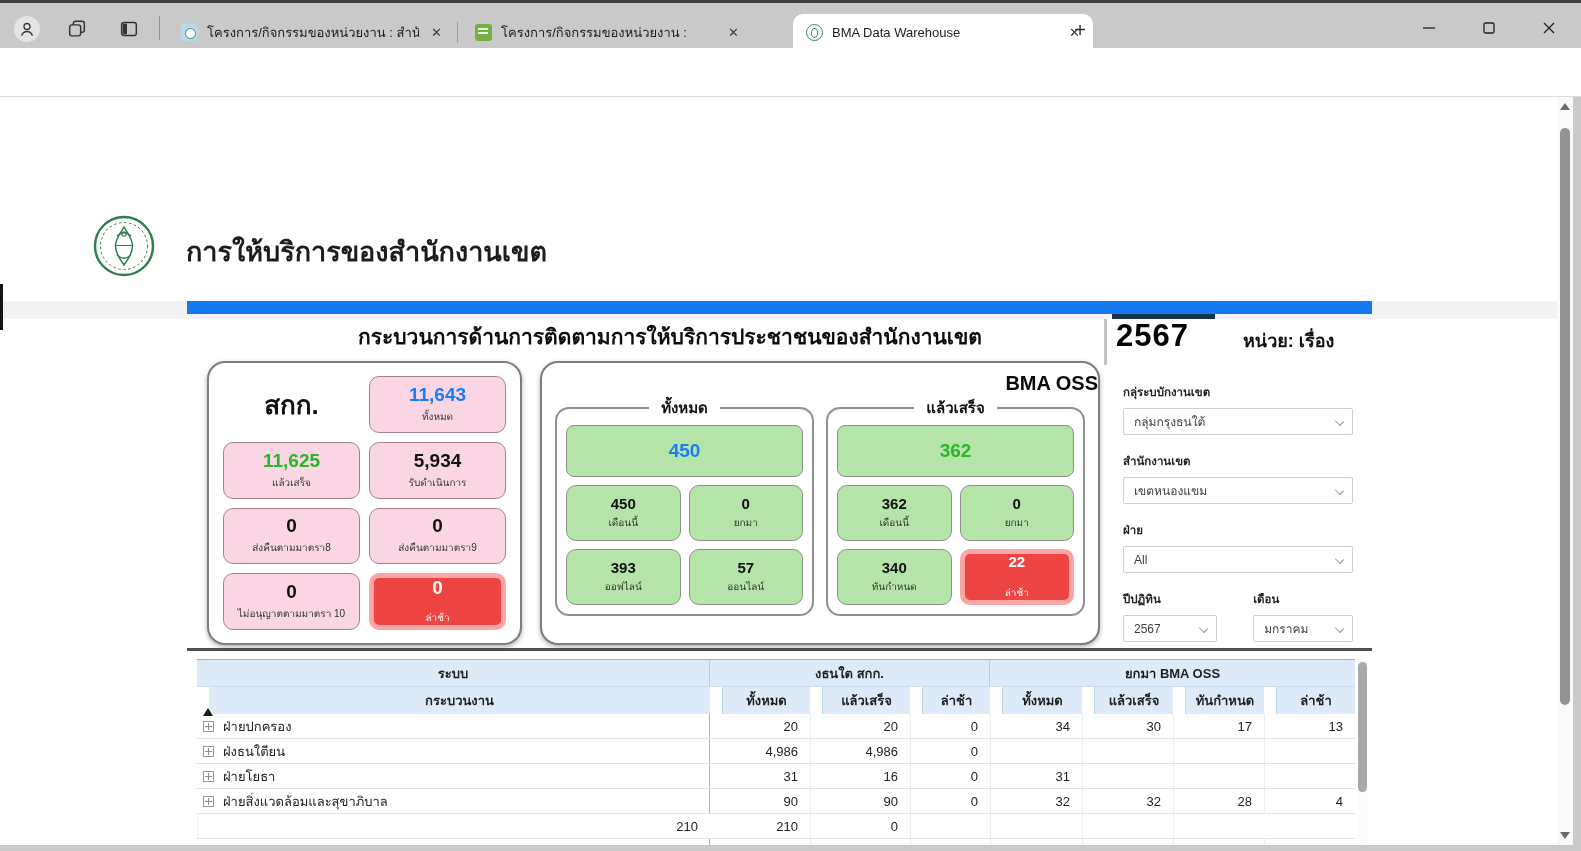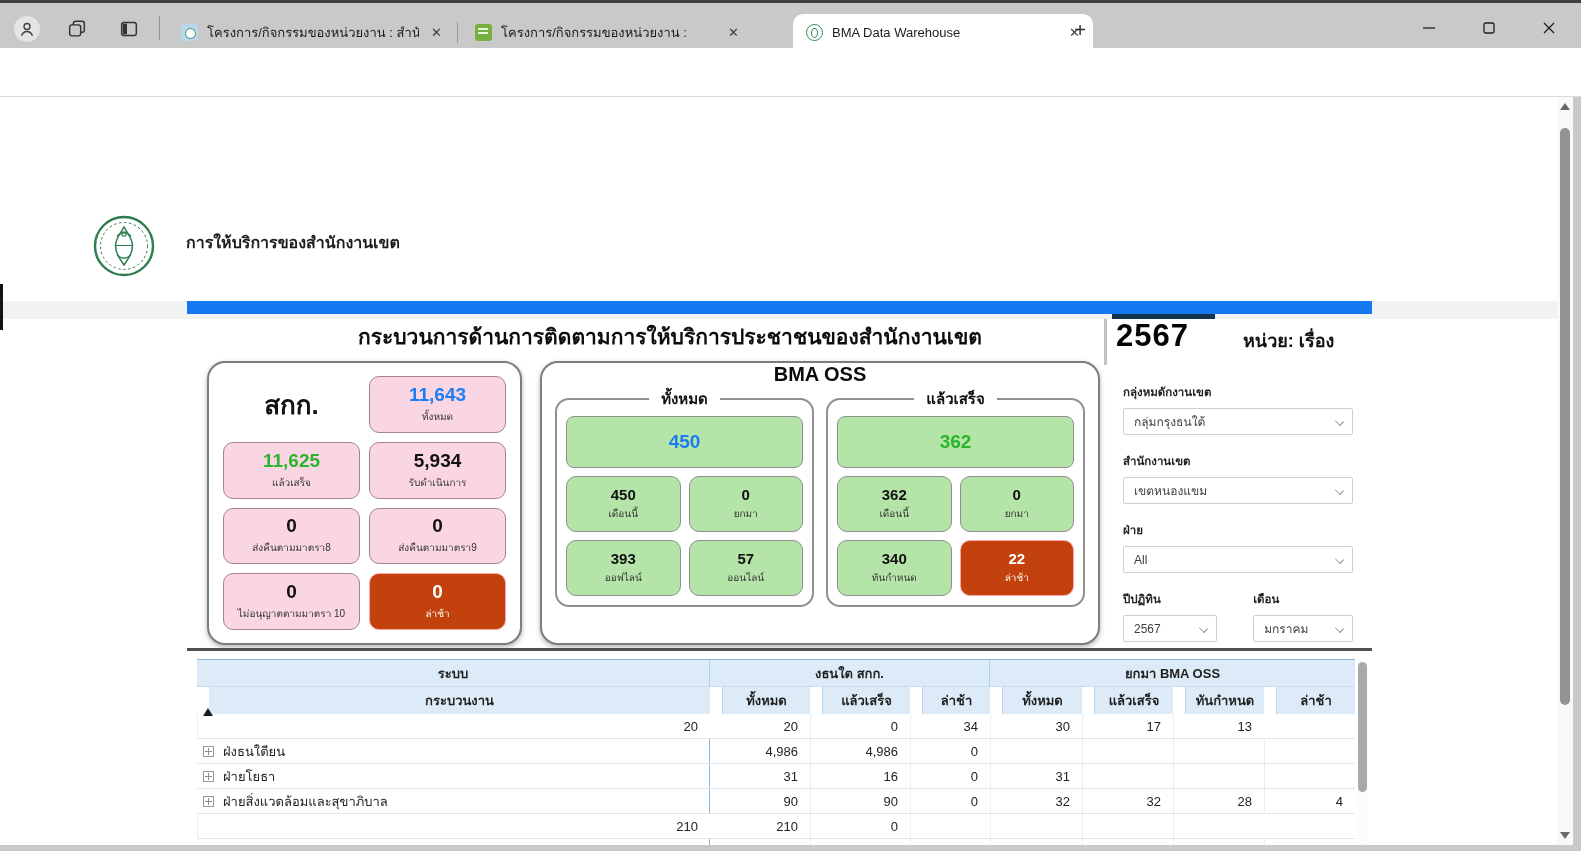--- a/index.html
+++ b/index.html
@@ -37,46 +37,46 @@
   .url-dim { color:#6e6e6e; } .url-domain { color:#161616; }
   #addr-spacer { flex:1; }
   #read-aloud { margin-right:24px; display:flex; }
   #fav-star { display:flex; }
   #copilot-btn { position:absolute; left:1528px; top:56px; width:34px; height:34px; display:flex; align-items:center; justify-content:center; }
 
   
   #content { position:absolute; top:97px; left:0; width:1573px; height:748px; background:#fff; overflow:hidden; }
 
   #page-logo { position:absolute; left:92px; top:117px; }
-  #page-title { position:absolute; left:186px; top:133px; font-size:16px; font-weight:bold; color:#1d1d1d; }
+  #page-title { position:absolute; left:186px; top:133px; font-size:27px; font-weight:bold; color:#1d1d1d; }
 
   #grey-band { position:absolute; left:0; top:204px; width:1573px; height:18px; background:#f2f2f2; }
   #blue-bar { position:absolute; left:187px; top:204px; width:1185px; height:13px; }
   #left-tick { position:absolute; left:0; top:187px; width:3px; height:46px; background:#141414; }
   #navy-strip { position:absolute; left:1112px; top:217px; width:103px; height:5px; background:#14334f; }
   #year-divider { position:absolute; left:1104px; top:222px; width:3px; height:46px; background:#c2c2c2; }
 
   #dash-title { position:absolute; left:240px; top:223px; width:860px; text-align:center; font-size:21px; font-weight:bold; color:#0d0d0d; }
   #year-big { position:absolute; left:1116px; top:221px; font-size:31px; font-weight:bold; color:#050505; letter-spacing:1px; }
   #unit-label { position:absolute; left:1243px; top:229px; font-size:18px; font-weight:bold; color:#111; }
 
   .card { position:absolute; background:#fff; border:2px solid #7d7d7d; border-radius:18px; box-shadow:0 2px 5px rgba(0,0,0,.3); }
   #sakk-card { left:207px; top:264px; width:315px; height:284px; padding:13px 14px; display:grid; grid-template-columns:1fr 1fr; grid-template-rows:repeat(4,1fr); gap:9px; }
   .stat { border-radius:10px; display:flex; flex-direction:column; align-items:center; justify-content:center; }
   .stat .v { font-size:19px; font-weight:bold; line-height:1.1; }
   .stat .l { font-size:10px; color:#333; margin-top:3px; }
   .stat.bg-pink { background:#fad6e4; border:1px solid #a3828e; }
-  .stat.bg-red { background:#c2410c; border:1px solid #fca5a5; }
+  .stat.bg-red { background:#ef4444; border:5px solid #fca5a5;justify-content:space-between; }
   .stat.bg-red .v, .stat.bg-red .l { color:#fff; }
   .stat.bg-green { background:#b5e4a9; border:1px solid #8f8f8f; }
   .v.c-blue { color:#1c7cf2; } .v.c-green { color:#2cb42c; } .v.c-black { color:#111; }
   .card-title-cell { display:flex; align-items:center; justify-content:center; font-size:26px; font-weight:bold; color:#111; }
 
   #oss-card { left:540px; top:264px; width:560px; height:284px; }
-  #oss-title { text-align:center; font-size:20px; font-weight:bold; color:#0b0b0b; }
+  #oss-title { text-align:right; font-size:20px; font-weight:bold; margin-top:9px; color:#0b0b0b; }
   #oss-groups { display:flex; gap:12px; padding:0 13px; margin-top:1px; }
   .oss-group { flex:1; border:2px solid #909090; border-radius:14px; padding:5px 9px 9px; }
   .oss-legend { margin:0 auto; padding:0 12px; font-size:15px; font-weight:bold; color:#111; }
   .oss-big { height:52px; border-radius:8px; display:flex; align-items:center; justify-content:center; font-size:19px; font-weight:bold; margin-bottom:8px; background:#b5e4a9; border:1px solid #8f8f8f; }
   .oss-grid { display:grid; grid-template-columns:1fr 1fr; gap:8px; }
   .oss-grid .stat { height:56px; }
   .oss-grid .stat .v { font-size:15px; }
 
   #filters { position:absolute; left:1123px; top:286px; width:230px; }
   .f-label { font-size:11.5px; font-weight:bold; color:#222; margin-bottom:7px; }
@@ -375,21 +375,21 @@
               <div class="v c-black">22</div>
               <div class="l">ล่าช้า</div>
             </div>
           </div>
         </fieldset>
       </div>
   </div>
 
   <div id="filters">
       <div>
-        <div class="f-label">กลุ่งหมดักงานเขต</div>
+        <div class="f-label">กลุ่ระบบักงานเขต</div>
         <div class="f-select">
           <span>กลุ่มกรุงธนใต้</span>
           <span class="chev"></span>
         </div>
       </div>
       <div>
         <div class="f-label">สำนักงานเขต</div>
         <div class="f-select">
           <span>เขตหนองแขม</span>
           <span class="chev"></span>
@@ -433,20 +433,24 @@
         <div class="th c-cell">ทั้งหมด</div>
         <div class="th c-cell">แล้วเสร็จ</div>
         <div class="th c-cell">ล่าช้า</div>
         <div class="th c-cell">ทั้งหมด</div>
         <div class="th c-cell">แล้วเสร็จ</div>
         <div class="th c-cell">ทันกำหนด</div>
         <div class="th c-cell">ล่าช้า</div>
       </div>
     <div id="rows-clip">
         <div class="tgrid trow">
+          <div class="name-cell">
+            <span class="expand-ic"></span>
+            <span>ฝ่ายปกครอง</span>
+          </div>
           <div class="num-cell">20</div>
           <div class="num-cell">20</div>
           <div class="num-cell">0</div>
           <div class="num-cell">34</div>
           <div class="num-cell">30</div>
           <div class="num-cell">17</div>
           <div class="num-cell">13</div>
         </div>
         <div class="tgrid trow">
           <div class="name-cell">

